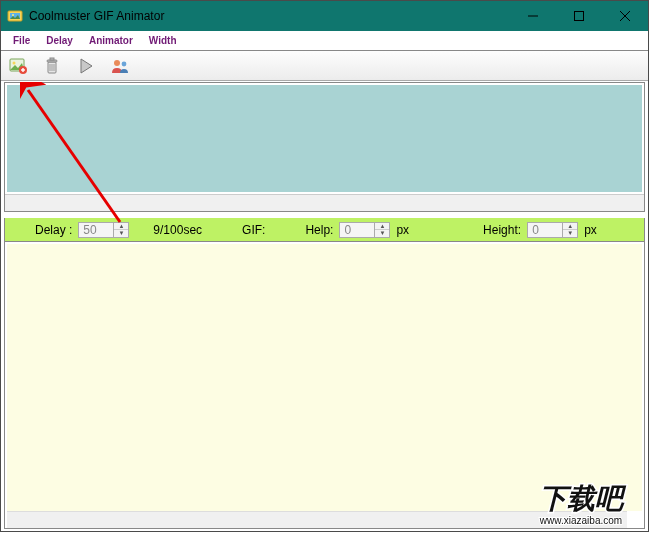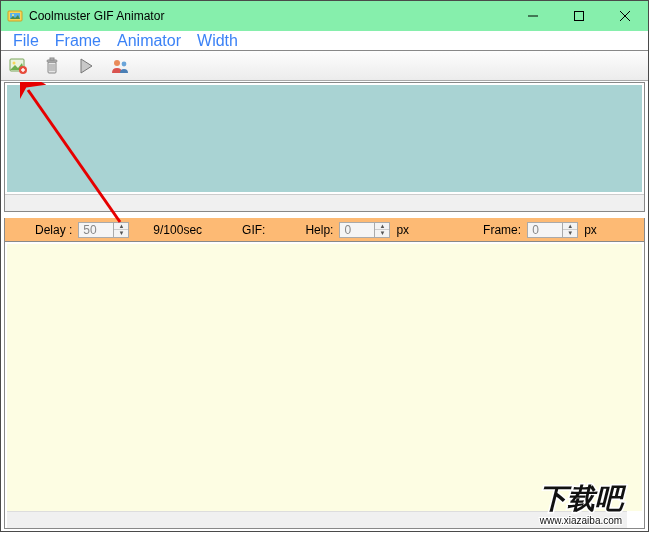--- a/index.html
+++ b/index.html
@@ -15,21 +15,21 @@
     width: 649px;
     height: 532px;
     border: 1px solid #4a4a4a;
     background: #fff;
     display: flex;
     flex-direction: column;
   }
   
   .titlebar {
     height: 30px;
-    background: #86efac;
+    background: #0f766e;
     display: flex;
     align-items: center;
     padding-left: 6px;
   }
   .titlebar .app-icon {
     width: 16px; height: 16px;
     margin-right: 6px;
     display: flex; align-items: center; justify-content: center;
   }
   .titlebar .title-text {
@@ -49,22 +49,23 @@
   .menubar {
     height: 20px;
     background: #fff;
     border-bottom: 1px solid #888;
     display: flex;
     align-items: center;
     padding: 0 4px;
   }
   .menu-item {
     padding: 2px 8px;
-    font-size: 16px;
-    color: #3b82f6;
+    font-size: 10px;
+    color: #701a75;
+    font-weight: bold;
   }
   
   .toolbar {
     height: 30px;
     background: linear-gradient(#fdfdfd, #ececec);
     border-bottom: 1px solid #aaa;
     display: flex;
     align-items: center;
     padding: 0 4px;
     gap: 8px;
@@ -99,21 +100,21 @@
     content: '';
     position: absolute; top:0; bottom:0; width:17px;
     background: #f0f0f0;
   }
   
   .controls-row {
     height: 24px;
     border: 1px solid #888;
     border-top: none;
     margin: 6px 3px 0 3px;
-    background: #fdba74;
+    background: #bef264;
     display: flex;
     align-items: center;
     padding: 0 10px 0 30px;
     gap: 6px;
     font-size: 12px;
   }
   .controls-row .lbl { color: #000; }
   .spin {
     display: inline-flex;
     align-items: stretch;
@@ -211,21 +212,21 @@
         <svg width="10" height="10">
             <line x1="0" y1="0" x2="10" y2="10" stroke="#000" stroke-width="1"></line>
             <line x1="10" y1="0" x2="0" y2="10" stroke="#000" stroke-width="1"></line>
           </svg>
       </div>
     </div>
   </div>
 
   <div class="menubar">
     <span class="menu-item">File</span>
-    <span class="menu-item">Frame</span>
+    <span class="menu-item">Delay</span>
     <span class="menu-item">Animator</span>
     <span class="menu-item">Width</span>
   </div>
 
   <div class="toolbar">
     <div class="tool-btn">
       <svg width="20" height="20" viewBox="0 0 20 20">
         <rect x="2" y="3" width="14" height="12" rx="1" fill="#eaf3e0" stroke="#7aa65a"></rect>
         <circle cx="6" cy="7" r="1.5" fill="#f7d65a"></circle>
         <path d="M2 14 L7 9 L10 12 L14 7 L16 14 Z" fill="#6fae4f"></path>
@@ -282,21 +283,21 @@
     <span class="spin">
       <input type="text" disabled="" value="0" style="">
       <span class="spin-btn">
         <span class="arrow">▲</span>
         <span class="arrow">▼</span>
       </span>
     </span>
     <span class="lbl">px</span>
     <span class="gap-md"></span>
       <span class="gap-md"></span>
-    <span class="lbl">Frame:</span>
+    <span class="lbl">Height:</span>
     <span class="spin">
       <input type="text" disabled="" value="0" style="">
       <span class="spin-btn">
         <span class="arrow">▲</span>
         <span class="arrow">▼</span>
       </span>
     </span>
     <span class="lbl">px</span>
   </div>
 

